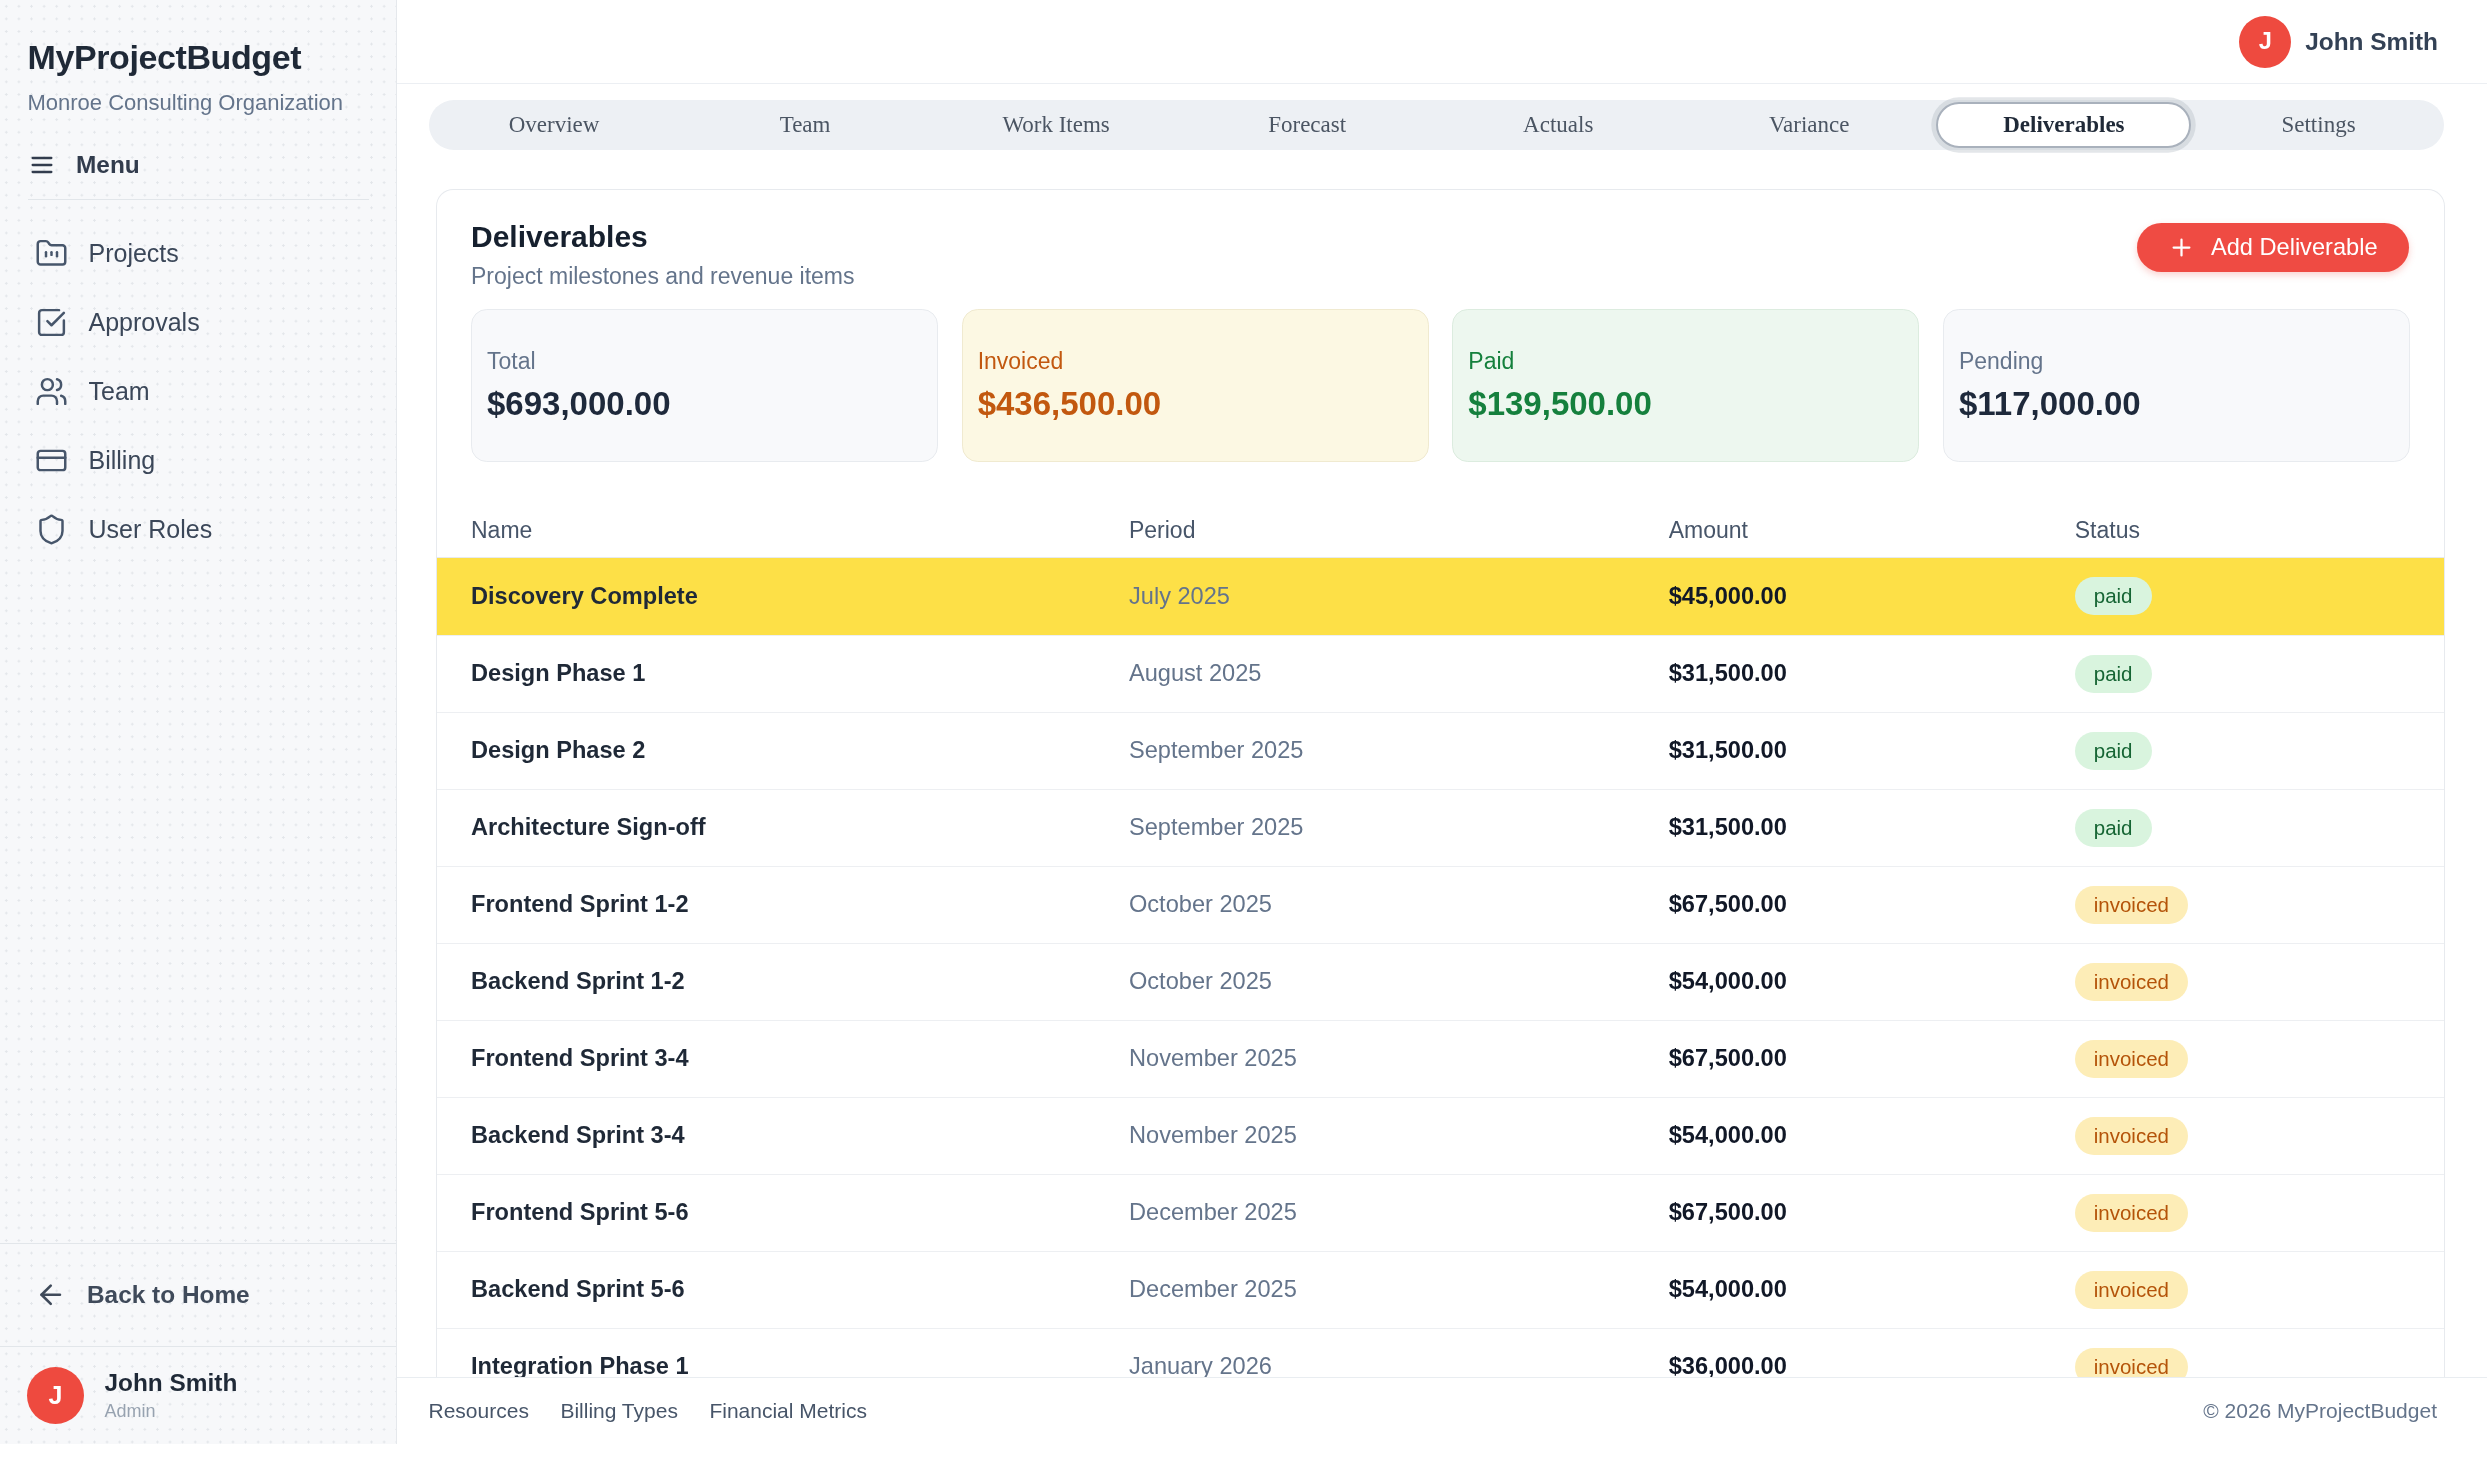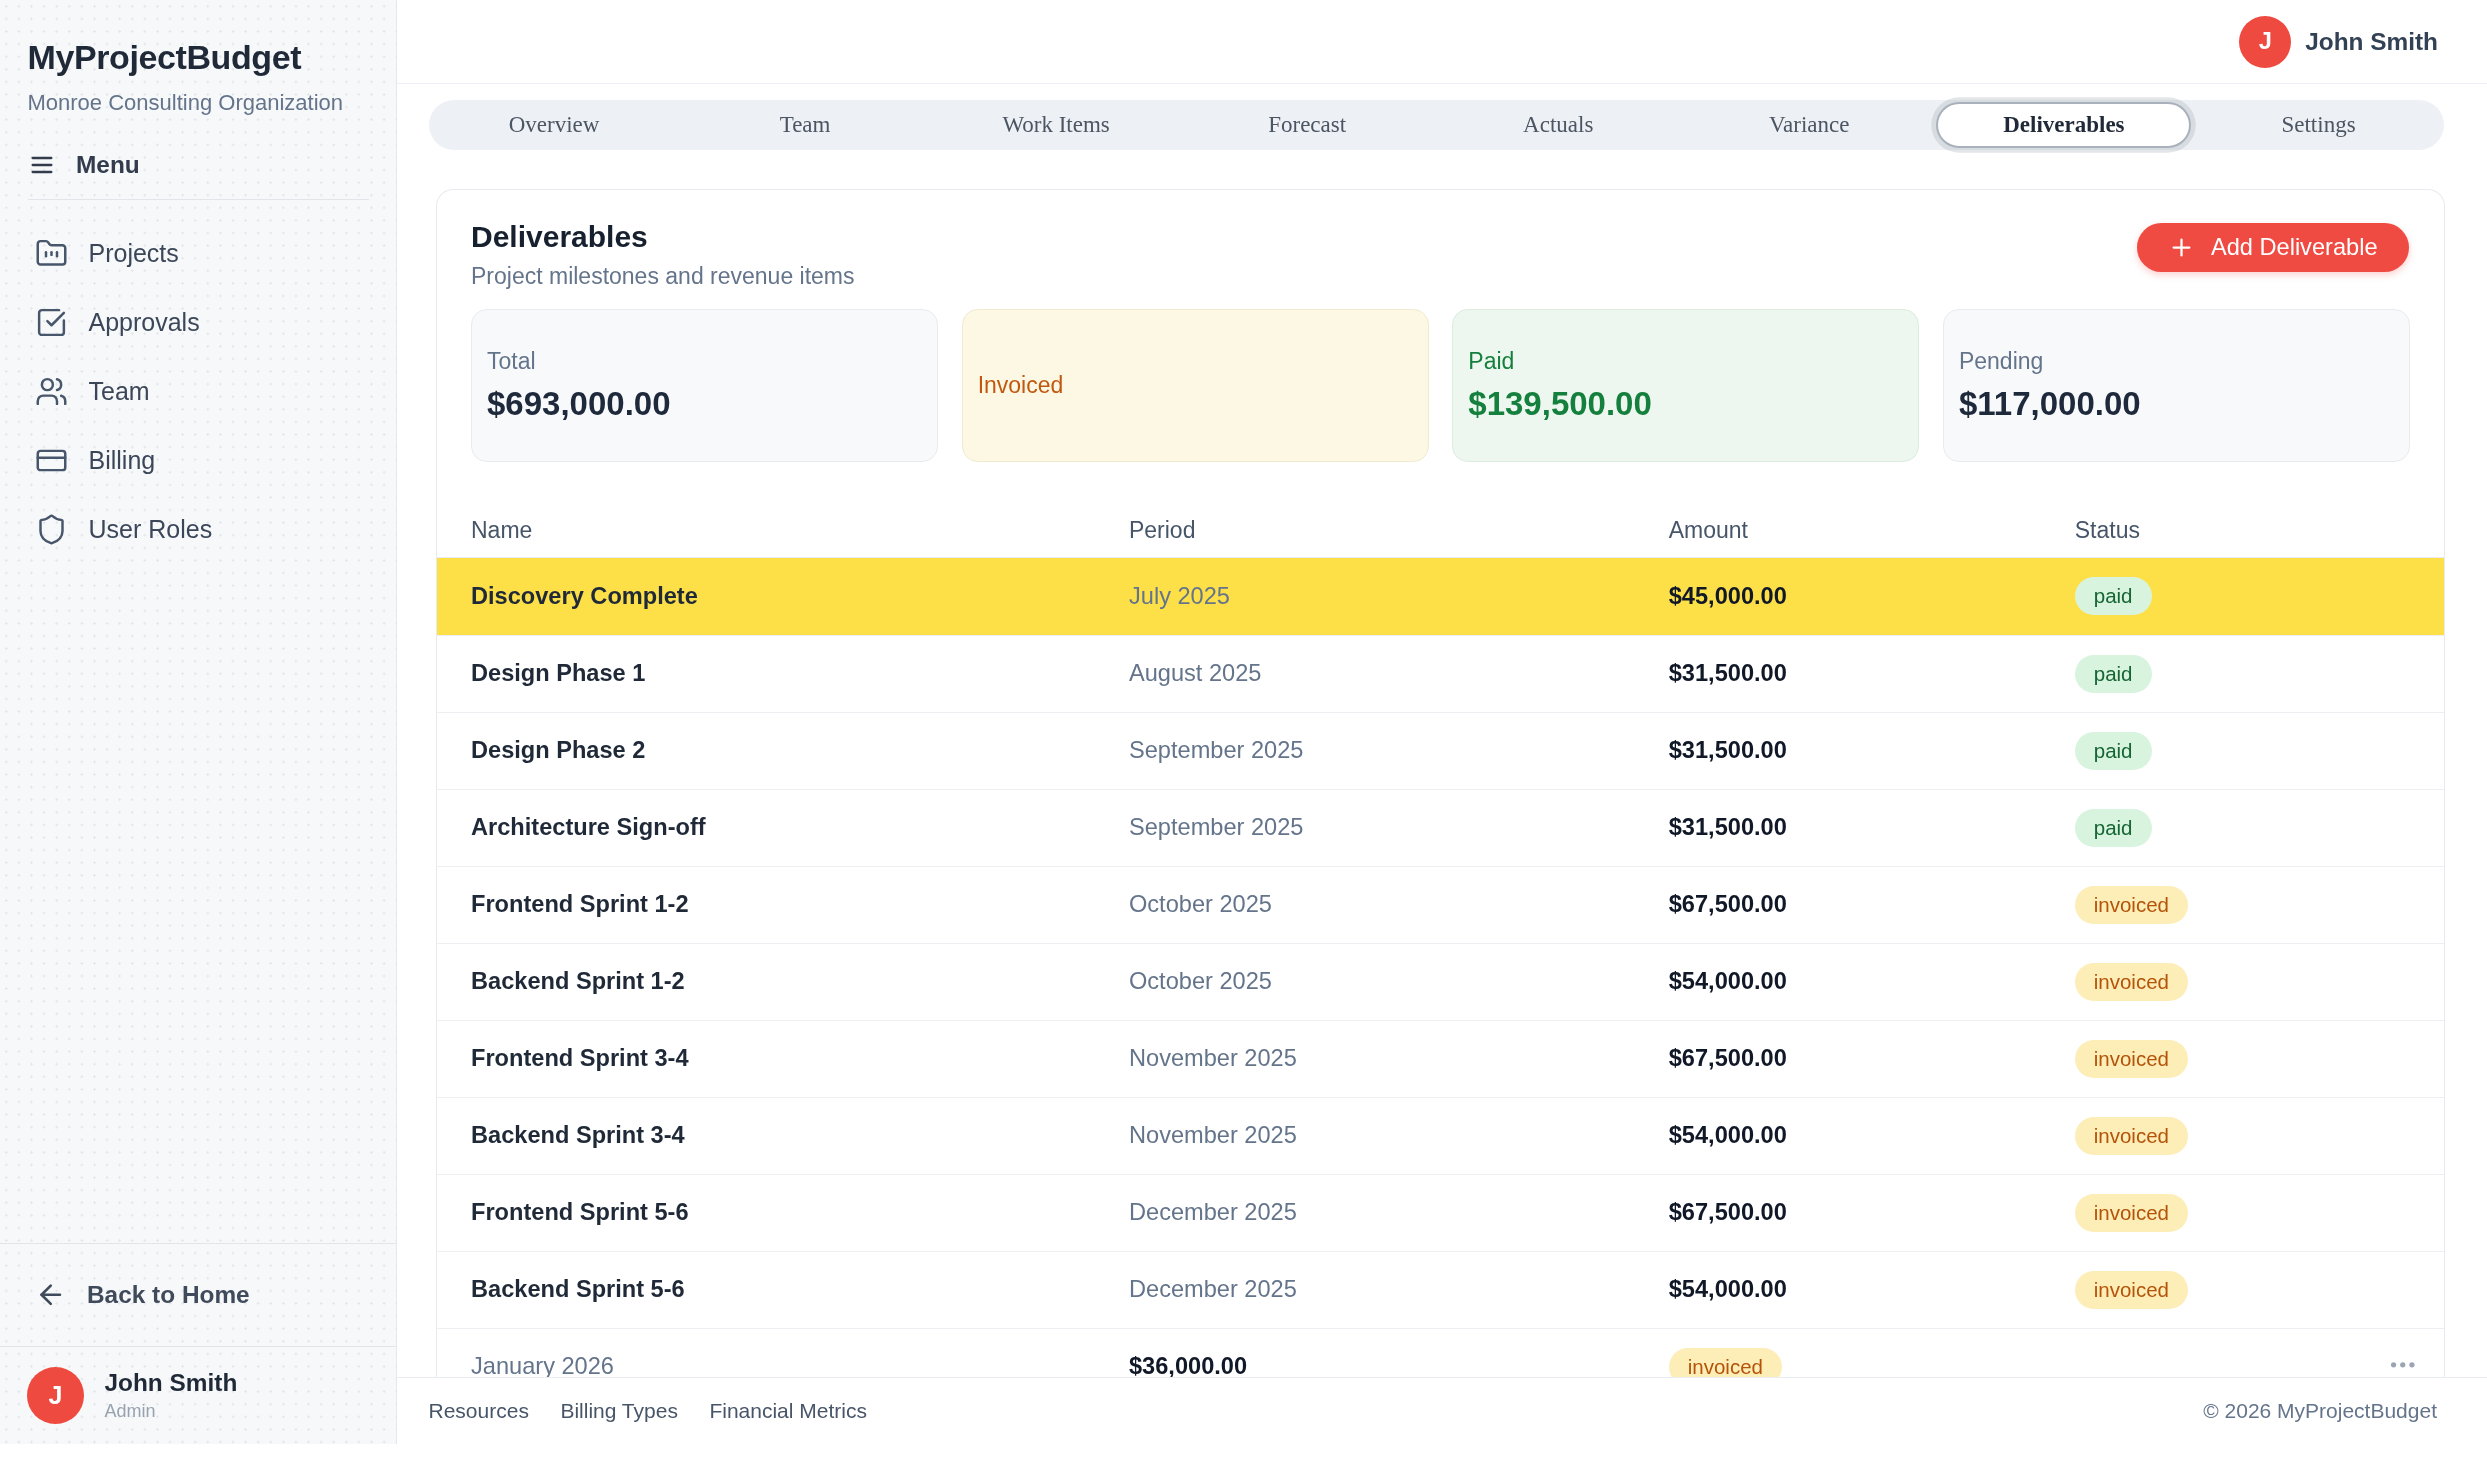--- a/index.html
+++ b/index.html
@@ -276,20 +276,21 @@
           </button>
         </div>
 
         <div class="stats">
           <div class="stat">
             <div class="s-label">Total</div>
             <div class="s-value">$693,000.00</div>
           </div>
           <div class="stat invoiced">
             <div class="s-label">Invoiced</div>
+            <div class="s-value">$436,500.00</div>
           </div>
           <div class="stat paid">
             <div class="s-label">Paid</div>
             <div class="s-value">$139,500.00</div>
           </div>
           <div class="stat">
             <div class="s-label">Pending</div>
             <div class="s-value">$117,000.00</div>
           </div>
         </div>
@@ -487,20 +488,21 @@
                     <svg viewBox="0 0 24 24" fill="currentColor">
                       <circle cx="5" cy="12" r="2"></circle>
                       <circle cx="12" cy="12" r="2"></circle>
                       <circle cx="19" cy="12" r="2"></circle>
                     </svg>
                   </span>
                 </button>
               </div>
             </div>
             <div class="row grid-cols">
+              <div class="c-name">Integration Phase 1</div>
               <div class="c-period">January 2026</div>
               <div class="c-amount">$36,000.00</div>
               <div>
                 <span class="badge badge-invoiced">invoiced</span>
               </div>
               <div class="c-actions">
                 <button class="dots-btn">
                   <span style="display:inline-flex;">
                     <svg viewBox="0 0 24 24" fill="currentColor">
                       <circle cx="5" cy="12" r="2"></circle>

